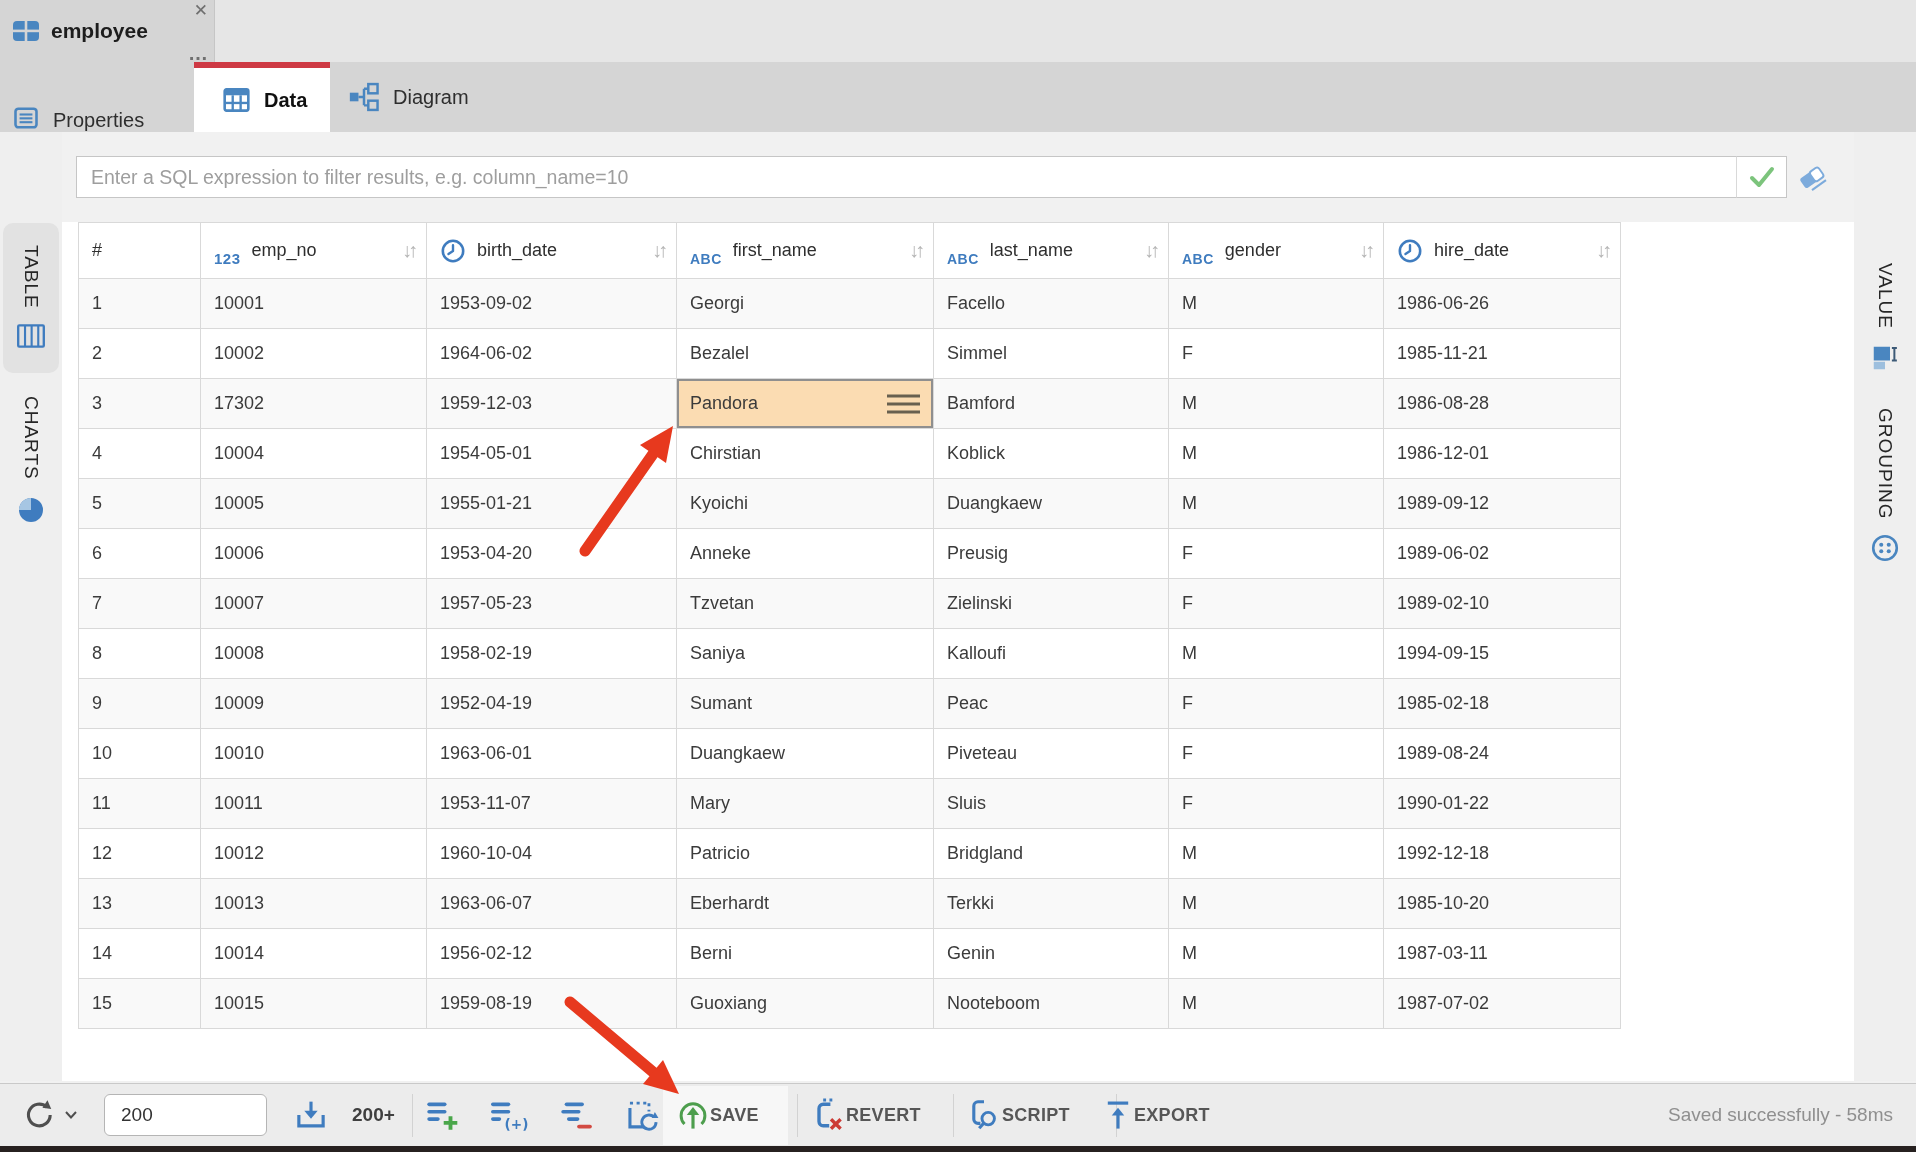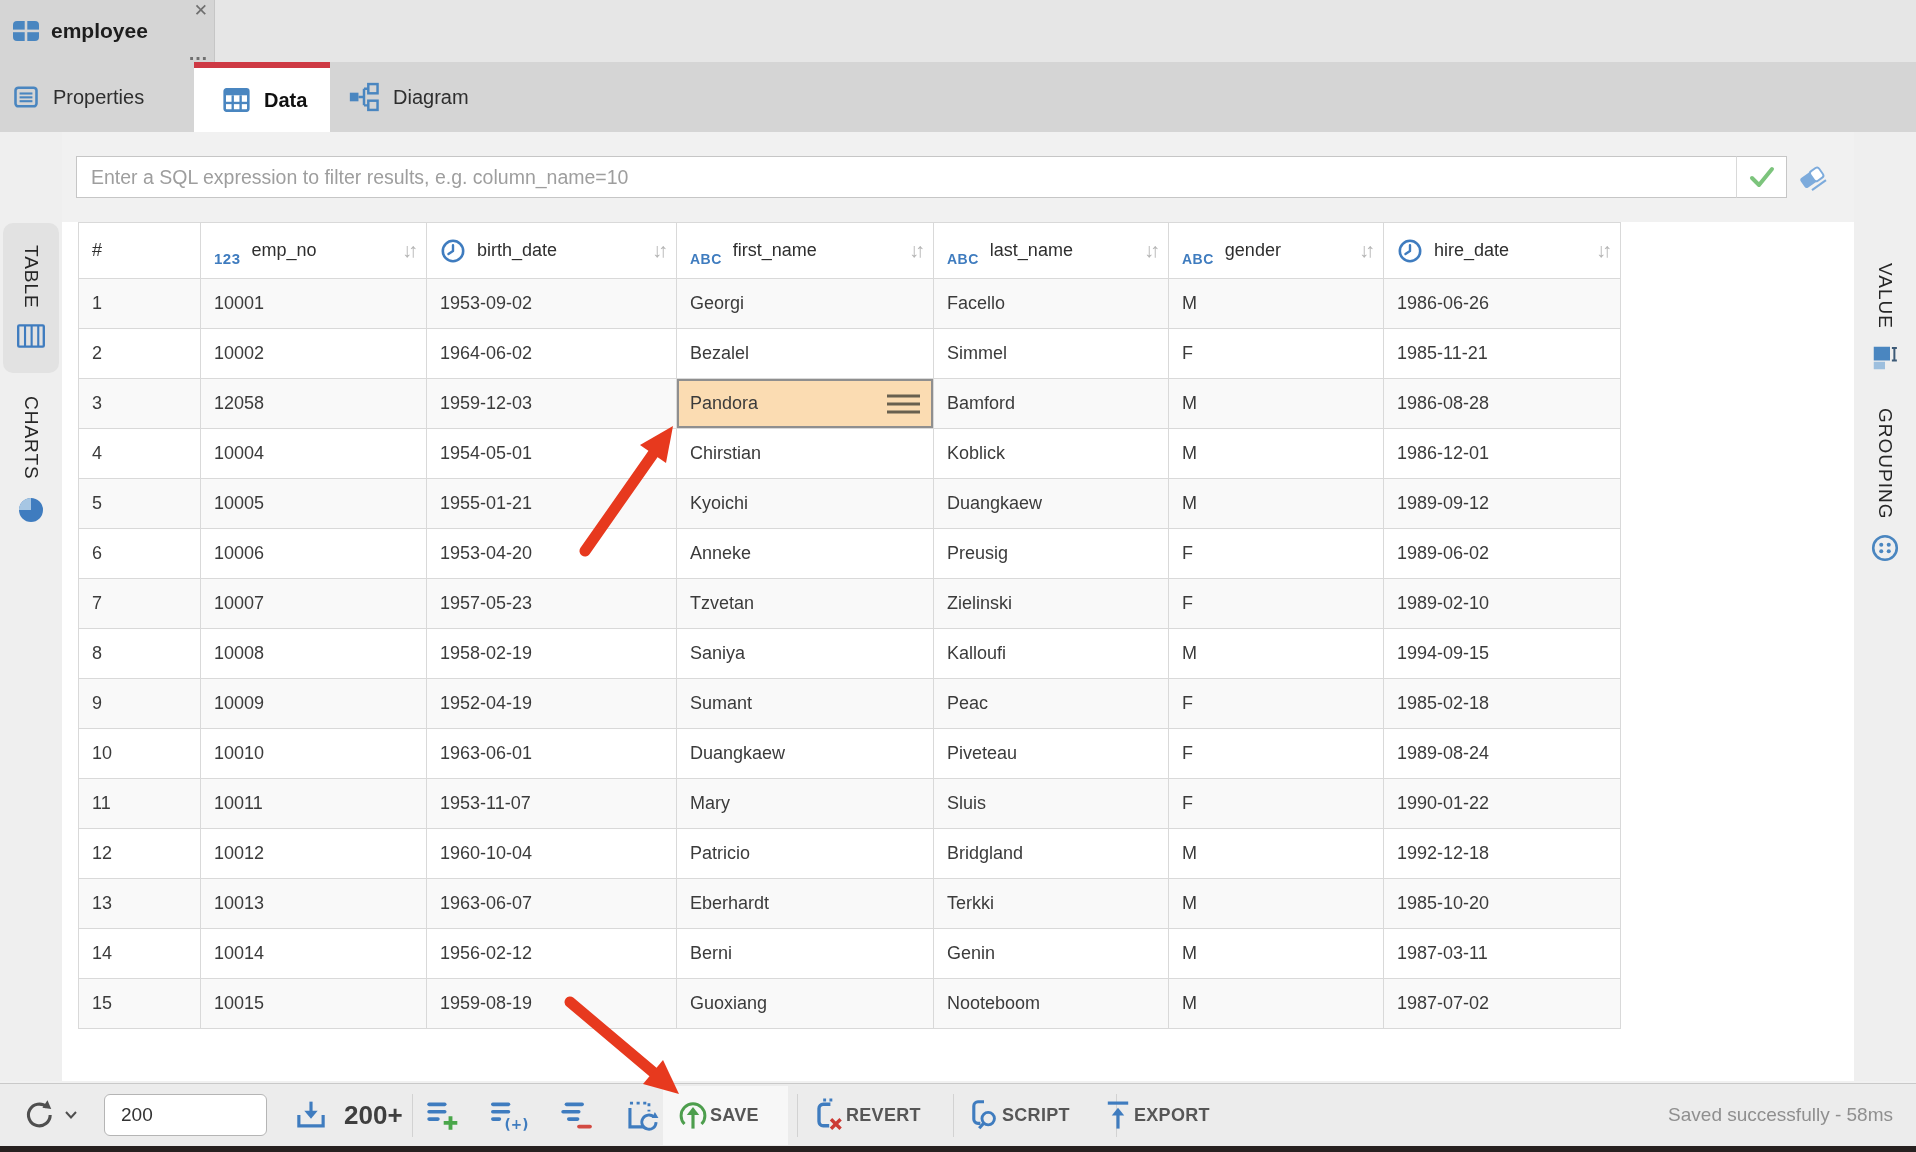--- a/index.html
+++ b/index.html
@@ -11,21 +11,21 @@
   
   .tabstrip { position:absolute; left:0; top:0; width:1916px; height:62px; background:#e6e6e6; }
   .editor-tab { position:absolute; left:0; top:0; width:215px; height:62px; background:#d5d5d5;
     display:flex; align-items:center; padding-left:12px; border-right:1px solid #c6c6c6; }
   .editor-tab .tab-title { font-size:21px; font-weight:bold; color:#1d1d1d; margin-left:11px; }
   .editor-tab .close-x { position:absolute; right:6px; top:1px; font-size:17px; color:#6f6f6f; line-height:20px; cursor:default; }
   .editor-tab .more-dots { position:absolute; right:5px; bottom:2px; font-size:20px; font-weight:bold; color:#6f6f6f; line-height:14px; letter-spacing:1px; }
   
   .viewtabs { position:absolute; left:0; top:62px; width:1916px; height:70px; background:#d5d5d5; }
   .vtab { position:absolute; top:0; height:70px; display:flex; align-items:center; gap:13px; padding-left:12px; font-size:20px; color:#2e2e2e; }
-  .vtab-properties { left:0; width:194px; }
+  .vtab-properties { left:0; width:194px;align-items:flex-end; }
   .vtab-data { left:194px; width:136px; background:#fff; border-top:6px solid #ce3944; font-weight:bold; color:#101010; padding-left:28px; }
   .vtab-diagram { left:330px; width:195px; padding-left:18px; }
   
   .filter-input { position:absolute; left:76px; top:156px; width:1661px; height:42px; border:1px solid #c6c6c6;
     background:#fff; font-family:"Liberation Sans",sans-serif; font-size:19.5px; color:#333; padding:0 14px; outline:none; }
   .filter-input::placeholder { color:#9e9e9e; opacity:1; }
   .filter-apply { position:absolute; left:1736px; top:156px; width:51px; height:42px; background:#fff;
     border:1px solid #c6c6c6; border-left:1px solid #d9d9d9; display:flex; align-items:center; justify-content:center; }
   .filter-clear { position:absolute; left:1794px; top:160px; width:36px; height:34px; display:flex; align-items:center; justify-content:center; }
   
@@ -52,21 +52,21 @@
   .burger { position:absolute; right:13px; top:50%; transform:translateY(-50%); width:33px; height:19px;
     border-top:3px solid #68604f; border-bottom:3px solid #68604f; }
   .burger::after { content:''; position:absolute; left:0; right:0; top:5px; height:3px; background:#68604f; }
   
   .toolbar { position:absolute; left:0; top:1083px; width:1916px; height:63px; background:#ececec; border-top:1px solid #c9c9c9; }
   .tbi { position:absolute; top:50%; transform:translateY(-50%); display:flex; align-items:center; }
   .tb-sep { position:absolute; top:10px; width:1px; height:43px; background:#d2d2d2; }
   .limit-input { position:absolute; left:104px; top:10px; width:163px; height:42px; border:1px solid #b5b5b5; border-radius:6px;
     background:#fff; font-family:"Liberation Sans",sans-serif; font-size:19px; color:#333; padding:0 16px; outline:none; }
   .tb-label { font-size:18px; font-weight:bold; color:#565656; letter-spacing:0.3px; }
-  .fetch-label { font-size:26px; font-weight:bold; color:#3f3f3f; margin-left:16px; }
+  .fetch-label { font-size:19px; font-weight:bold; color:#3f3f3f; margin-left:24px; }
   .save-bg { position:absolute; left:663px; top:2px; width:125px; height:59px; background:#f7f7f7; }
   .status-text { position:absolute; right:23px; top:50%; transform:translateY(-50%); font-size:19px; color:#8f8f8f; }
   .bottom-strip { position:absolute; left:0; top:1146px; width:1916px; height:6px; background:#272120; }
   .arrows { position:absolute; left:0; top:0; width:1916px; height:1152px; z-index:60; pointer-events:none; }
   svg { display:block; }
 </style>
 </head>
 <body>
 
 <div class="screen">
@@ -275,21 +275,21 @@
           <td>2</td>
           <td>10002</td>
           <td>1964-06-02</td>
           <td>Bezalel</td>
           <td>Simmel</td>
           <td>F</td>
           <td>1985-11-21</td>
         </tr>
         <tr class="odd">
           <td>3</td>
-          <td>12058</td>
+          <td>17302</td>
           <td>1959-12-03</td>
           <td class="selected">Pandora<span class="burger"></span></td>
           <td>Bamford</td>
           <td>M</td>
           <td>1986-08-28</td>
         </tr>
         <tr>
           <td>4</td>
           <td>10004</td>
           <td>1954-05-01</td>

